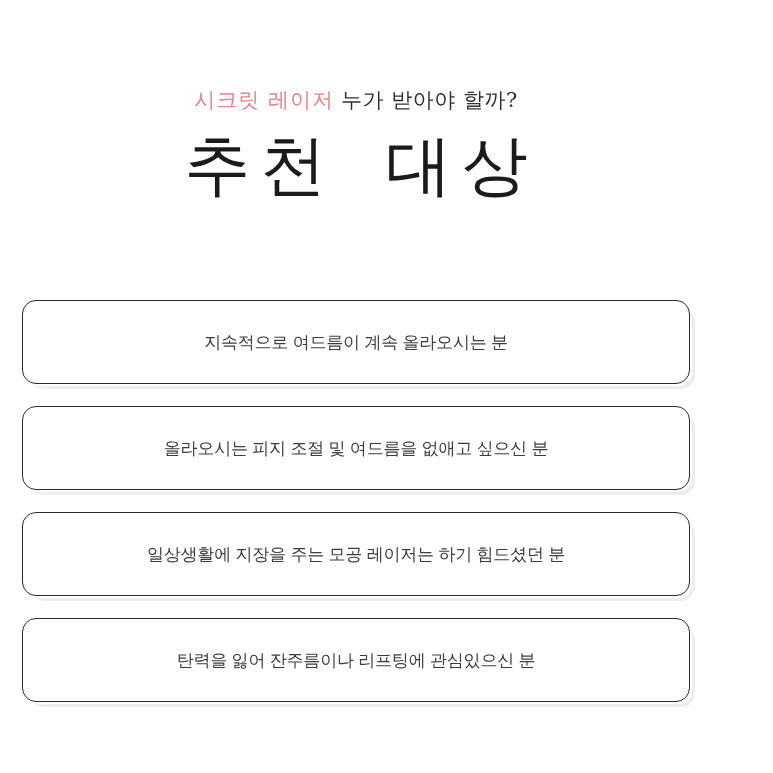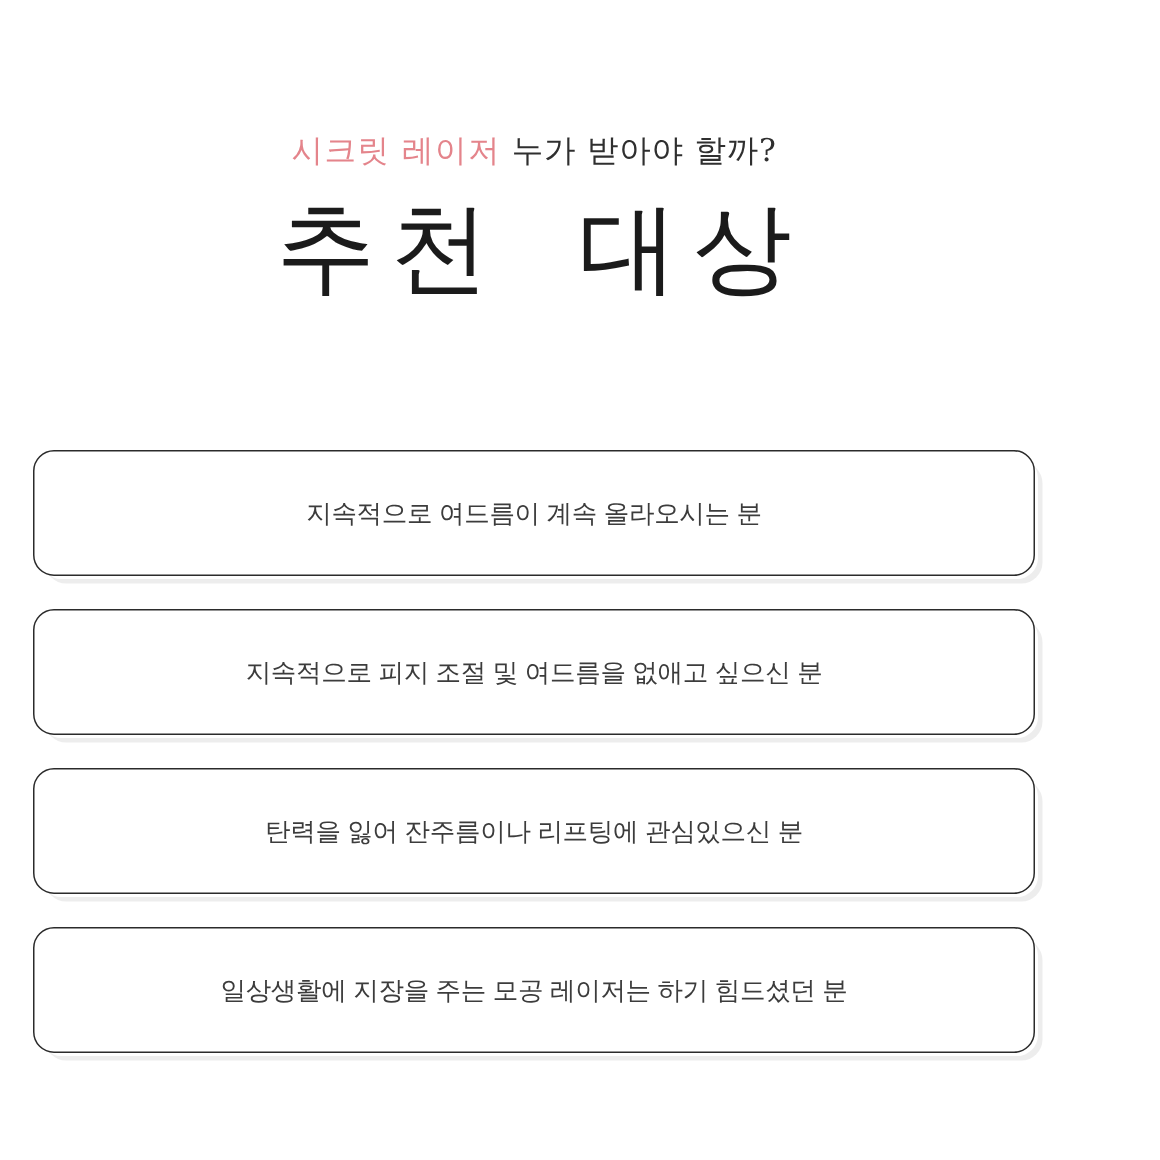--- a/index.html
+++ b/index.html
@@ -107,23 +107,23 @@
       <span class="brand">시크릿 레이저</span><span class="rest"> 누가 받아야 할까?</span>
     </div>
     <div class="headline">추천 대상</div>
   </div>
 
   <div class="items">
     <div class="item">
       <span class="item-text">지속적으로 여드름이 계속 올라오시는 분</span>
     </div>
     <div class="item">
-      <span class="item-text">지속적으로 피지 조절 및 여드름을 없애고 싶으신 분</span>
+      <span class="item-text">올라오시는 피지 조절 및 여드름을 없애고 싶으신 분</span>
+    </div>
+    <div class="item">
+      <span class="item-text">일상생활에 지장을 주는 모공 레이저는 하기 힘드셨던 분</span>
     </div>
     <div class="item">
       <span class="item-text">탄력을 잃어 잔주름이나 리프팅에 관심있으신 분</span>
-    </div>
-    <div class="item">
-      <span class="item-text">일상생활에 지장을 주는 모공 레이저는 하기 힘드셨던 분</span>
     </div>
   </div>
 
 </div>
 
 </body></html>

